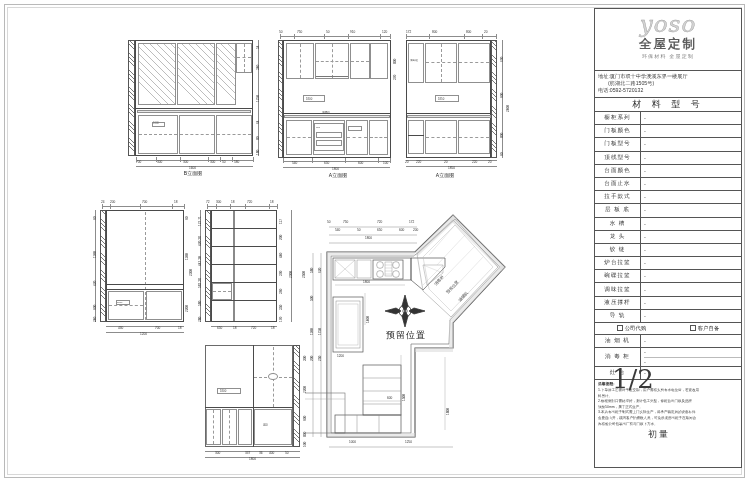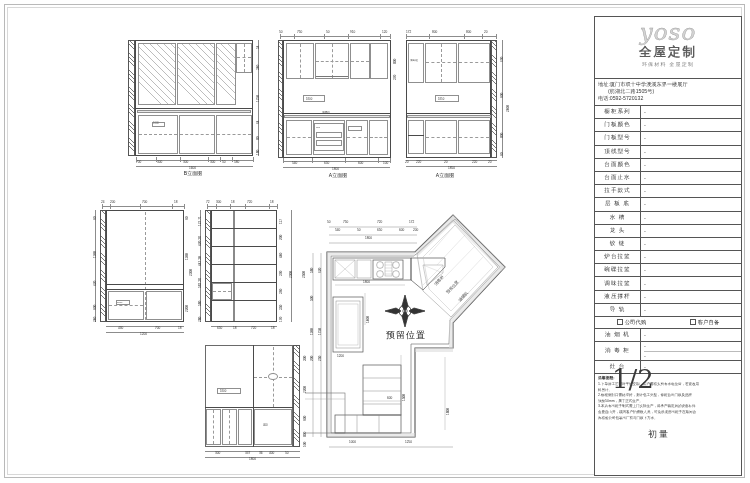--- a/index.html
+++ b/index.html
@@ -26,21 +26,21 @@
   .glass{background:repeating-linear-gradient(45deg,#bdbdbd 0 0.6px,transparent 0.6px 5px);}
 
   .dim{position:absolute;font-size:3.2px;line-height:3.6px;color:#333;white-space:nowrap;
        font-family:"Liberation Sans",sans-serif;}
   .dimv{position:absolute;font-size:3.2px;line-height:3.6px;color:#333;white-space:nowrap;
         transform-origin:0 0;transform:rotate(-90deg);}
   .cap{position:absolute;font-size:5px;color:#222;white-space:nowrap;text-align:center;}
   .tinytxt{position:absolute;font-size:2.8px;color:#444;white-space:nowrap;}
 
   
-  #title{position:absolute;left:594px;top:16px;width:148px;height:460px;
+  #title{position:absolute;left:594px;top:8px;width:148px;height:460px;
          border:1px solid #555;box-sizing:border-box;background:#fff;}
   .tsec{border-bottom:1px solid #555;box-sizing:border-box;}
   #logo{height:62px;position:relative;overflow:hidden;}
   .logoword{position:absolute;left:50%;top:2px;transform:translateX(-50%);
             font-family:"DejaVu Serif",serif;font-style:italic;font-size:23px;
             letter-spacing:1px;color:#d3d3d3;-webkit-text-stroke:0.4px #9a9a9a;}
   .logocn{position:absolute;left:50%;top:27px;transform:translateX(-50%);
           font-size:12.5px;font-weight:bold;letter-spacing:2px;color:#5b5b5b;}
   .logosub{position:absolute;left:50%;top:44px;transform:translateX(-50%);
            font-size:5px;letter-spacing:1.2px;color:#7c7c7c;}
@@ -512,20 +512,21 @@
       <div class="logosub">环保材料 全屋定制</div>
     </div>
 
     <div class="tsec addr">
       <div>地址:厦门市双十中学澳溪东界一楼展厅</div>
       <div style="text-indent:10px;">(枋湖北二路1505号)</div>
       <div>电话:0592-5720132</div>
     </div>
 
 
+    <div class="grouphdr">材 料 型 号</div>
     <div class="trow">
         <div class="tlabel">橱柜系列</div>
         <div class="tval">-</div>
       </div>
     <div class="trow">
         <div class="tlabel">门板颜色</div>
         <div class="tval">-</div>
       </div>
     <div class="trow">
         <div class="tlabel">门板型号</div>

